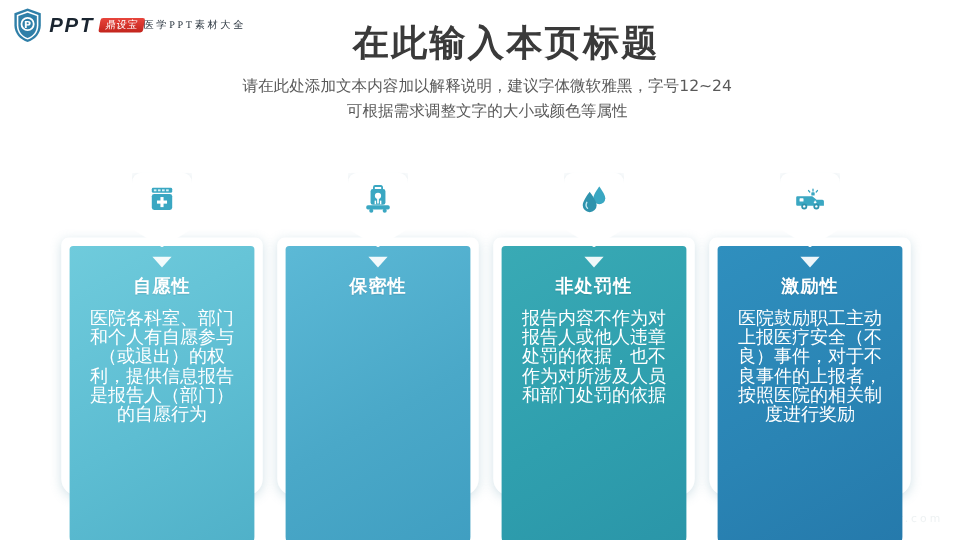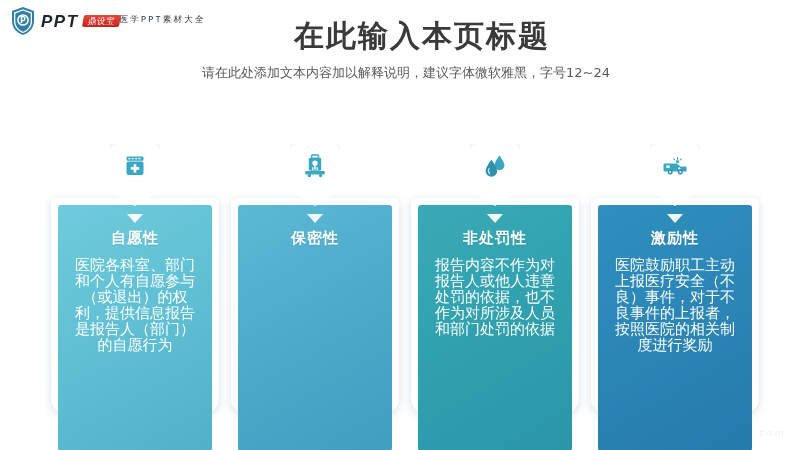--- a/index.html
+++ b/index.html
@@ -23,21 +23,21 @@
   }
   .logo-badge {
     background:linear-gradient(180deg,#e8453c 0%,#c3241c 100%);
     color:#fff; font-size:8.5px; padding:1.5px 5px;
     border-radius:2px; letter-spacing:.5px;
     transform:skewX(-10deg);
     font-family:"DejaVu Sans",sans-serif;
   }
   .logo-sub {
     font-size:8.5px; color:#2b3640; letter-spacing:2.2px;
-    margin-top:3px; font-family:Liberation Mono, monospace;
+    margin-top:3px; font-family:Liberation Serif, serif;
   }
 
   
   .title {
     position:absolute; top:16px; left:0; width:100%;
     text-align:center; font-size:30px; font-weight:bold;
     color:#3a3a3a; letter-spacing:2px;
     font-family:"DejaVu Sans",sans-serif;
     padding-left:44px;
   }
@@ -135,20 +135,21 @@
       <span class="logo-ppt">PPT</span>
       <span class="logo-badge">鼎设宝</span>
     </span>
     <span class="logo-sub">医学PPT素材大全</span>
   </span>
 </div>
 
 <div class="title">在此输入本页标题</div>
 <div class="subtitle">
   <div>请在此处添加文本内容加以解释说明，建议字体微软雅黑，字号12~24</div>
+  <div>可根据需求调整文字的大小或颜色等属性</div>
 </div>
 
 <div class="cards">
 
   <div class="card c1">
     <div class="badge">
       <span>
         <svg viewBox="0 0 26 26">
           <rect x="4.5" y="3.5" width="17" height="4.2" rx="1.2" fill="#3aa7c2"></rect>
           <rect x="6.2" y="4.8" width="2.2" height="1.6" fill="#d8f2f7"></rect>

